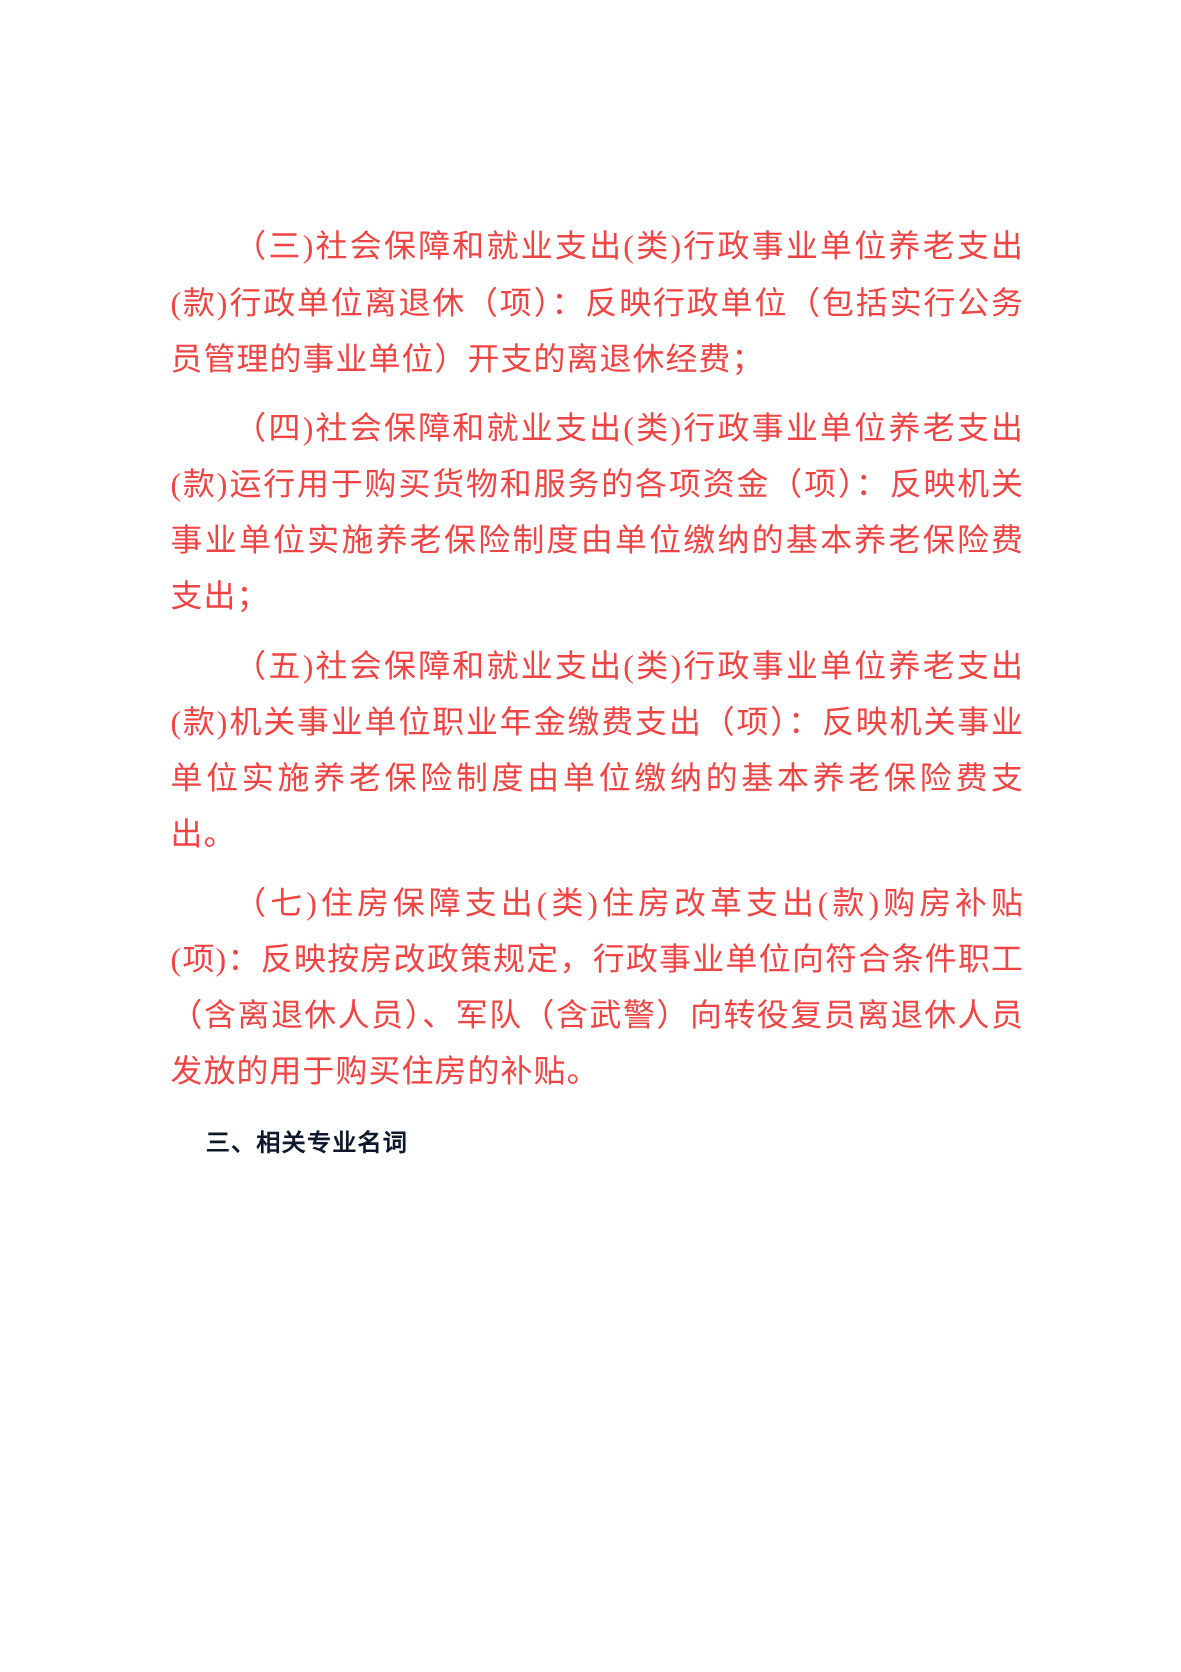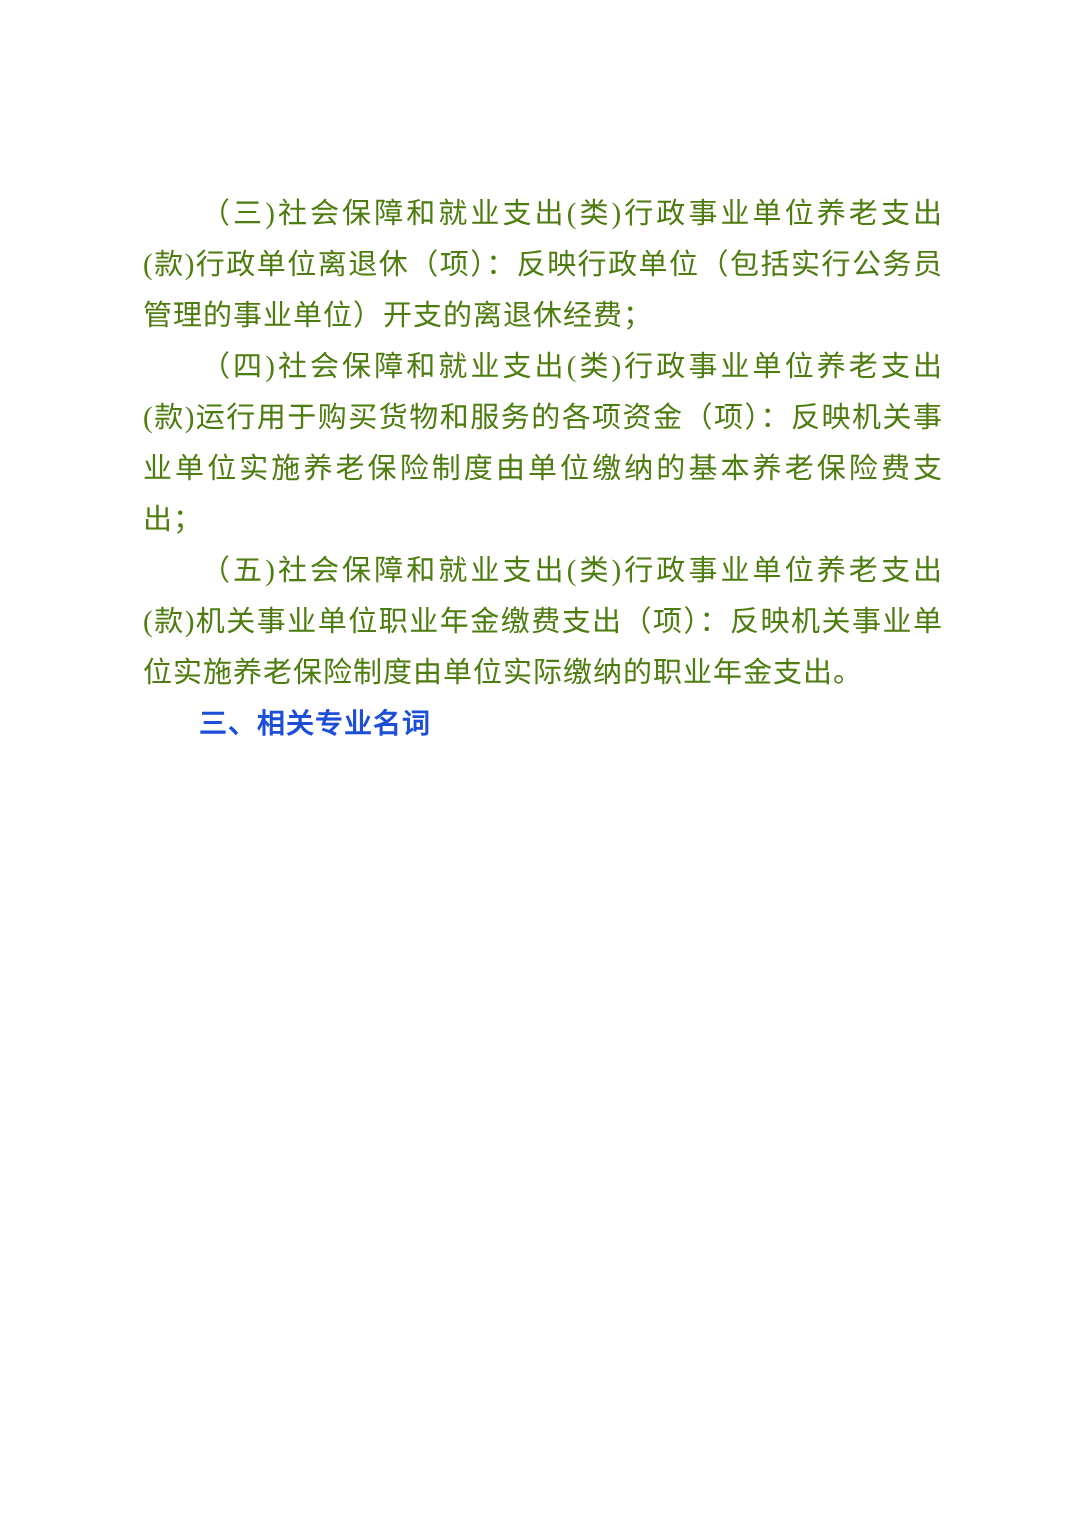--- a/index.html
+++ b/index.html
@@ -16,44 +16,45 @@
     font-family: "Liberation Serif", serif;
     color: #000000;
   }
   .content {
     position: absolute;
     left: 143px;
     top: 188px;
     width: 800px;
   }
   .content p.body {
-    margin: 0;
+    margin: 12px;
     font-size: 29px;
     line-height: 51px;
     letter-spacing: 1px;
     text-align: justify;
     text-justify: inter-ideograph;
     text-indent: 2em;
     font-family: "Liberation Serif", serif;
-    color: #4d7c0f;
+    color: #ef4444;
   }
   .content h2.heading {
     margin: 0;
-    font-size: 28px;
+    font-size: 22px;
     line-height: 51px;
     letter-spacing: 1px;
     font-weight: bold;
     text-indent: 2em;
     font-family: "Liberation Sans", sans-serif;
-    color: #1d4ed8;
+    color: #0f172a;
   }
 </style>
 </head>
 <body>
 
 <div class="page">
   <div class="content">
     <p class="body">（三)社会保障和就业支出(类)行政事业单位养老支出(款)行政单位离退休（项）：反映行政单位（包括实行公务员管理的事业单位）开支的离退休经费；</p>
     <p class="body">（四)社会保障和就业支出(类)行政事业单位养老支出(款)运行用于购买货物和服务的各项资金（项）：反映机关事业单位实施养老保险制度由单位缴纳的基本养老保险费支出；</p>
-    <p class="body">（五)社会保障和就业支出(类)行政事业单位养老支出(款)机关事业单位职业年金缴费支出（项）：反映机关事业单位实施养老保险制度由单位实际缴纳的职业年金支出。</p>
+    <p class="body">（五)社会保障和就业支出(类)行政事业单位养老支出(款)机关事业单位职业年金缴费支出（项）：反映机关事业单位实施养老保险制度由单位缴纳的基本养老保险费支出。</p>
+    <p class="body">（七)住房保障支出(类)住房改革支出(款)购房补贴(项)：反映按房改政策规定，行政事业单位向符合条件职工（含离退休人员）、军队（含武警）向转役复员离退休人员发放的用于购买住房的补贴。</p>
     <h2 class="heading">三、相关专业名词</h2>
   </div>
 </div>
 
 </body></html>

